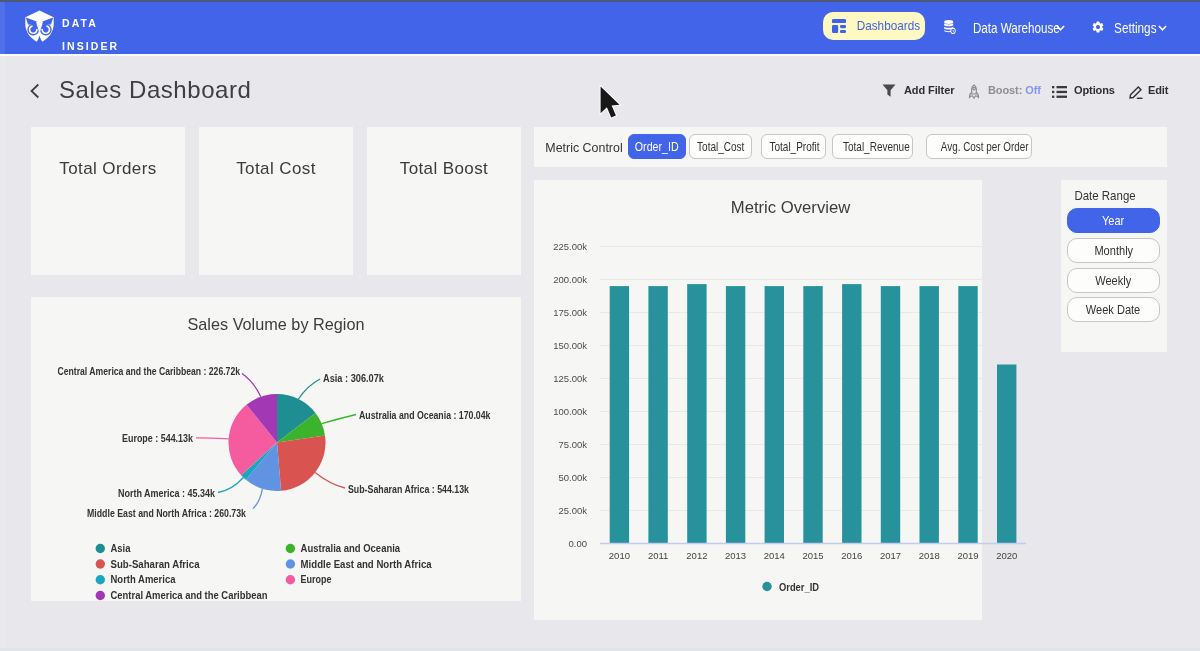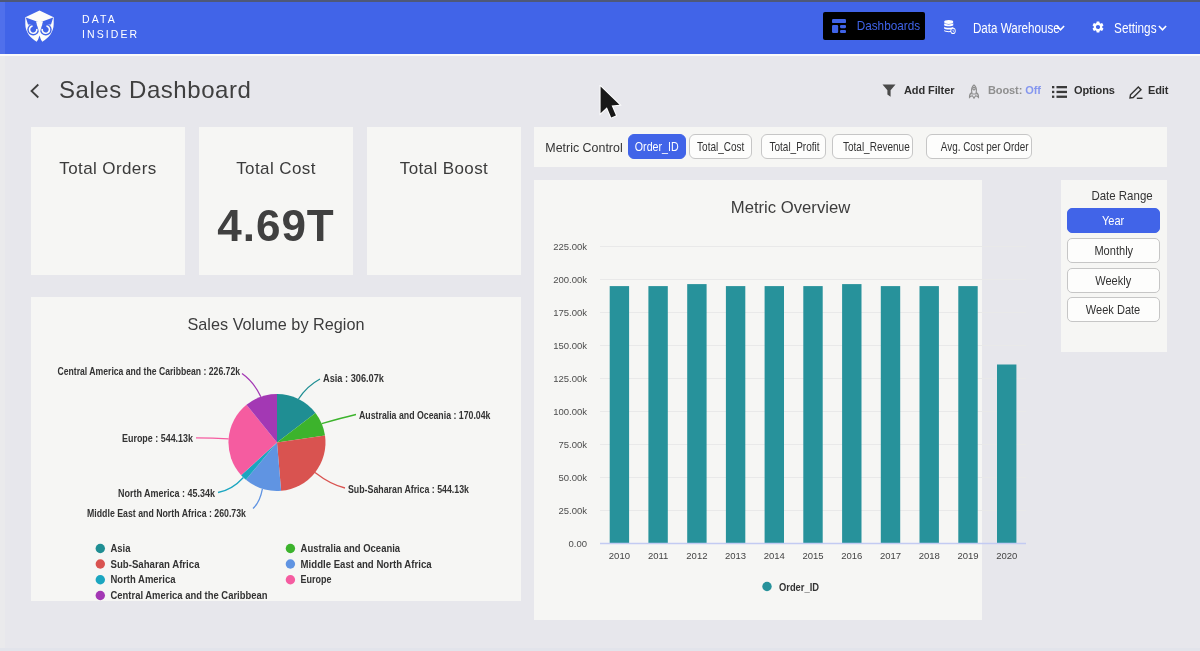--- a/index.html
+++ b/index.html
@@ -5,44 +5,44 @@
   * { margin:0; padding:0; box-sizing:border-box; }
   html,body { width:1200px; height:651px; overflow:hidden; }
   body { font-family:"Liberation Sans", sans-serif; background:#e7e7ec; position:relative; }
   .nav { position:absolute; left:0; top:0; width:1200px; height:54px; background:#4164e8; }
   .navline { position:absolute; left:0; top:54px; width:1200px; height:2px; background:#fafaf9; }
   .abs { position:absolute; }
   .card { position:absolute; background:#f6f6f4; }
   .sx { display:inline-block; white-space:nowrap; }
   .chip { position:absolute; height:25px; border:1px solid #c6c6c6; border-radius:6px; background:#fdfdfc; font-size:13px; color:#333; text-align:center; line-height:23px; }
   .chip.sel { background:#4164e8; border-color:#4164e8; color:#fff; }
-  .dbtn { position:absolute; left:6px; width:93px; height:25px; border:1px solid #c6c6c6; border-radius:5px; background:#fdfdfc; font-size:13px; color:#333; text-align:center; line-height:23px; }
+  .dbtn { position:absolute; left:6px; width:93px; height:25px; border:1px solid #c6c6c6; border-radius:10px; background:#fdfdfc; font-size:13px; color:#333; text-align:center; line-height:23px; }
   .dbtn.sel { background:#4164e8; border-color:#4164e8; color:#fff; }
 </style>
 </head>
 <body>
   <div class="nav"></div>
   <div class="abs" style="left:0;top:0;width:1200px;height:1.5px;background:#4e5878;"></div>
   <div class="abs" style="left:0;top:1.5px;width:5px;height:52.5px;background:#5070eb;"></div>
   <div class="abs" style="left:0;top:56px;width:5px;height:595px;background:#eaeaec;"></div>
   <div class="abs" style="left:0;top:648px;width:1200px;height:3px;background:#e2e4eb;"></div>
   <div class="navline"></div>
   <svg class="abs" style="left:25px;top:10px;" width="29" height="33" viewBox="0 0 29 33">
     <path d="M0.3 7.2 L14.5 0.6 L28.7 7.2 L28.7 14 C28.7 22.5 23.5 28 17.3 31.8 C16 30 15.2 29.2 14.5 29.1 C13.8 29.2 13 30 11.7 31.8 C5.5 28 0.3 22.5 0.3 14 Z" fill="#fcfcfa"></path>
     <path d="M14.5 25.5 L12.1 32.6 L14.5 31.6 L16.9 32.6 Z" fill="#4164e8"></path>
     <path d="M0.8 7.4 L14.5 12.4 L28.2 7.4 L26 14.5 L14.5 15 L3 14.5 Z" fill="#4164e8"></path>
     <circle cx="8.2" cy="19.6" r="5.9" fill="#4164e8"></circle>
     <circle cx="20.8" cy="19.6" r="5.9" fill="#4164e8"></circle>
     <path d="M11.84 18.96 A3.7 3.7 0 1 1 7.56 15.96" stroke="#fcfcfa" stroke-width="1.6" fill="none"></path>
     <path d="M17.16 18.96 A3.7 3.7 0 1 0 21.44 15.96" stroke="#fcfcfa" stroke-width="1.6" fill="none"></path>
     <path d="M11 11.6 L18 11.6 L14.5 23.5 Z" fill="#fcfcfa"></path>
   </svg>
-  <div class="abs" style="left:62px;top:12px;color:#fff;font-size:10.5px;font-weight:normal;letter-spacing:2.1px;line-height:15px;margin-left:20px;">DATA<br>INSIDER</div>
-
-  <div class="abs" style="left:823px;top:12px;width:102px;height:28px;background:#000000;border-radius:2px;">
+  <div class="abs" style="left:62px;top:12px;color:#fff;font-size:10.5px;font-weight:bold;letter-spacing:2.1px;line-height:23px;">DATA<br>INSIDER</div>
+
+  <div class="abs" style="left:823px;top:12px;width:102px;height:28px;background:#fef9c3;border-radius:10px;">
     <svg width="14" height="14" viewBox="0 0 15 15" style="position:absolute;left:9px;top:7px;">
       <rect x="0" y="0" width="15" height="4.4" rx="1.3" fill="#3f63e8"></rect>
       <rect x="0" y="6.4" width="6.6" height="8.6" rx="1.3" fill="#3f63e8"></rect>
       <rect x="8.6" y="6.4" width="6.4" height="3.4" rx="1.2" fill="#3f63e8"></rect>
       <rect x="8.6" y="11.7" width="6.4" height="3.3" rx="1.2" fill="#3f63e8"></rect>
     </svg>
     <div class="abs" style="left:29px;top:6px;width:63px;text-align:center;color:#3f63e8;font-size:13.5px;"><span class="sx" style="transform:scaleX(.87);transform-origin:50% 50%;">Dashboards</span></div>
   </div>
 
   <svg class="abs" style="left:944px;top:20px;" width="12" height="14" viewBox="0 0 15 15" preserveAspectRatio="none">
@@ -103,21 +103,20 @@
       <line x1="7.8" y1="13.3" x2="13.5" y2="13.3" stroke="#333" stroke-width="1.4"></line>
     </svg>
     <span class="abs" style="left:268px;top:1.3px;">Edit</span>
   </div>
 
   <div class="card" style="left:31px;top:127px;width:154px;height:148px;">
     <div class="abs" style="top:33px;width:100%;text-align:center;font-size:17px;letter-spacing:0.4px;color:#3b3b3b;line-height:17px;">Total Orders</div>
   </div>
   <div class="card" style="left:199px;top:127px;width:154px;height:148px;">
     <div class="abs" style="top:33px;width:100%;text-align:center;font-size:17px;letter-spacing:0.4px;color:#3b3b3b;line-height:17px;">Total Cost</div>
-    <div class="abs" style="top:77px;width:100%;text-align:center;font-size:44px;font-weight:bold;letter-spacing:1px;color:#404040;line-height:44px;">4.69T</div>
   </div>
   <div class="card" style="left:367px;top:127px;width:154px;height:148px;">
     <div class="abs" style="top:33px;width:100%;text-align:center;font-size:17px;letter-spacing:0.4px;color:#3b3b3b;line-height:17px;">Total Boost</div>
   </div>
 
   <div class="card" style="left:534px;top:127px;width:633px;height:40px;">
     <div class="abs" style="left:8px;top:13px;width:80px;text-align:center;font-size:13.5px;color:#333;"><span class="sx" style="transform:scaleX(.92);transform-origin:50% 50%;">Metric Control</span></div>
     <div class="chip sel" style="left:93.8px;top:7px;width:58px;"><span class="sx" style="transform:scaleX(.82);transform-origin:50% 50%;">Order_ID</span></div>
     <div class="chip" style="left:155px;top:7px;width:63px;"><span class="sx" style="transform:scaleX(.77);transform-origin:50% 50%;">Total_Cost</span></div>
     <div class="chip" style="left:227px;top:7px;width:65px;"><span class="sx" style="transform:scaleX(.77);transform-origin:50% 50%;">Total_Profit</span></div>
@@ -177,21 +176,21 @@
       <text x="395.2" y="378.5">2018</text>
       <text x="434.0" y="378.5">2019</text>
       <text x="472.7" y="378.5">2020</text>
       </g>
       <circle cx="233" cy="406.5" r="4.7" fill="#27929b"></circle>
       <text x="245" y="410.5" font-size="10" font-weight="bold" fill="#333" textLength="40" lengthAdjust="spacingAndGlyphs">Order_ID</text>
     </svg>
   </div>
 
   <div class="card" style="left:1061px;top:180px;width:106px;height:172px;">
-    <div class="abs" style="left:8px;top:8px;width:61px;text-align:left;font-size:13.5px;color:#333;margin-left:17px;"><span class="sx" style="transform:scaleX(.85);transform-origin:50% 50%;">Date Range</span></div>
+    <div class="abs" style="left:8px;top:8px;width:61px;text-align:left;font-size:13.5px;color:#333;"><span class="sx" style="transform:scaleX(.85);transform-origin:50% 50%;">Date Range</span></div>
     <div class="dbtn sel" style="top:28px;"><span class="sx" style="transform:scaleX(.85);transform-origin:50% 50%;">Year</span></div>
     <div class="dbtn" style="top:58px;"><span class="sx" style="transform:scaleX(.85);transform-origin:50% 50%;">Monthly</span></div>
     <div class="dbtn" style="top:88px;"><span class="sx" style="transform:scaleX(.85);transform-origin:50% 50%;">Weekly</span></div>
     <div class="dbtn" style="top:117px;"><span class="sx" style="transform:scaleX(.85);transform-origin:50% 50%;">Week Date</span></div>
   </div>
 
   <div class="card" style="left:31px;top:288px;width:490px;height:304px;margin-top:9px;">
     <svg id="piechart" width="490" height="332" viewBox="0 0 490 332">
       <text x="245" y="33" text-anchor="middle" font-size="17" fill="#3d3d3d" textLength="177" lengthAdjust="spacingAndGlyphs">Sales Volume by Region</text>
       <path d="M246 145.5 L246.0 97.0 A48.5 48.5 0 0 1 284.5 116.0 Z" fill="#1f8e93"></path>

